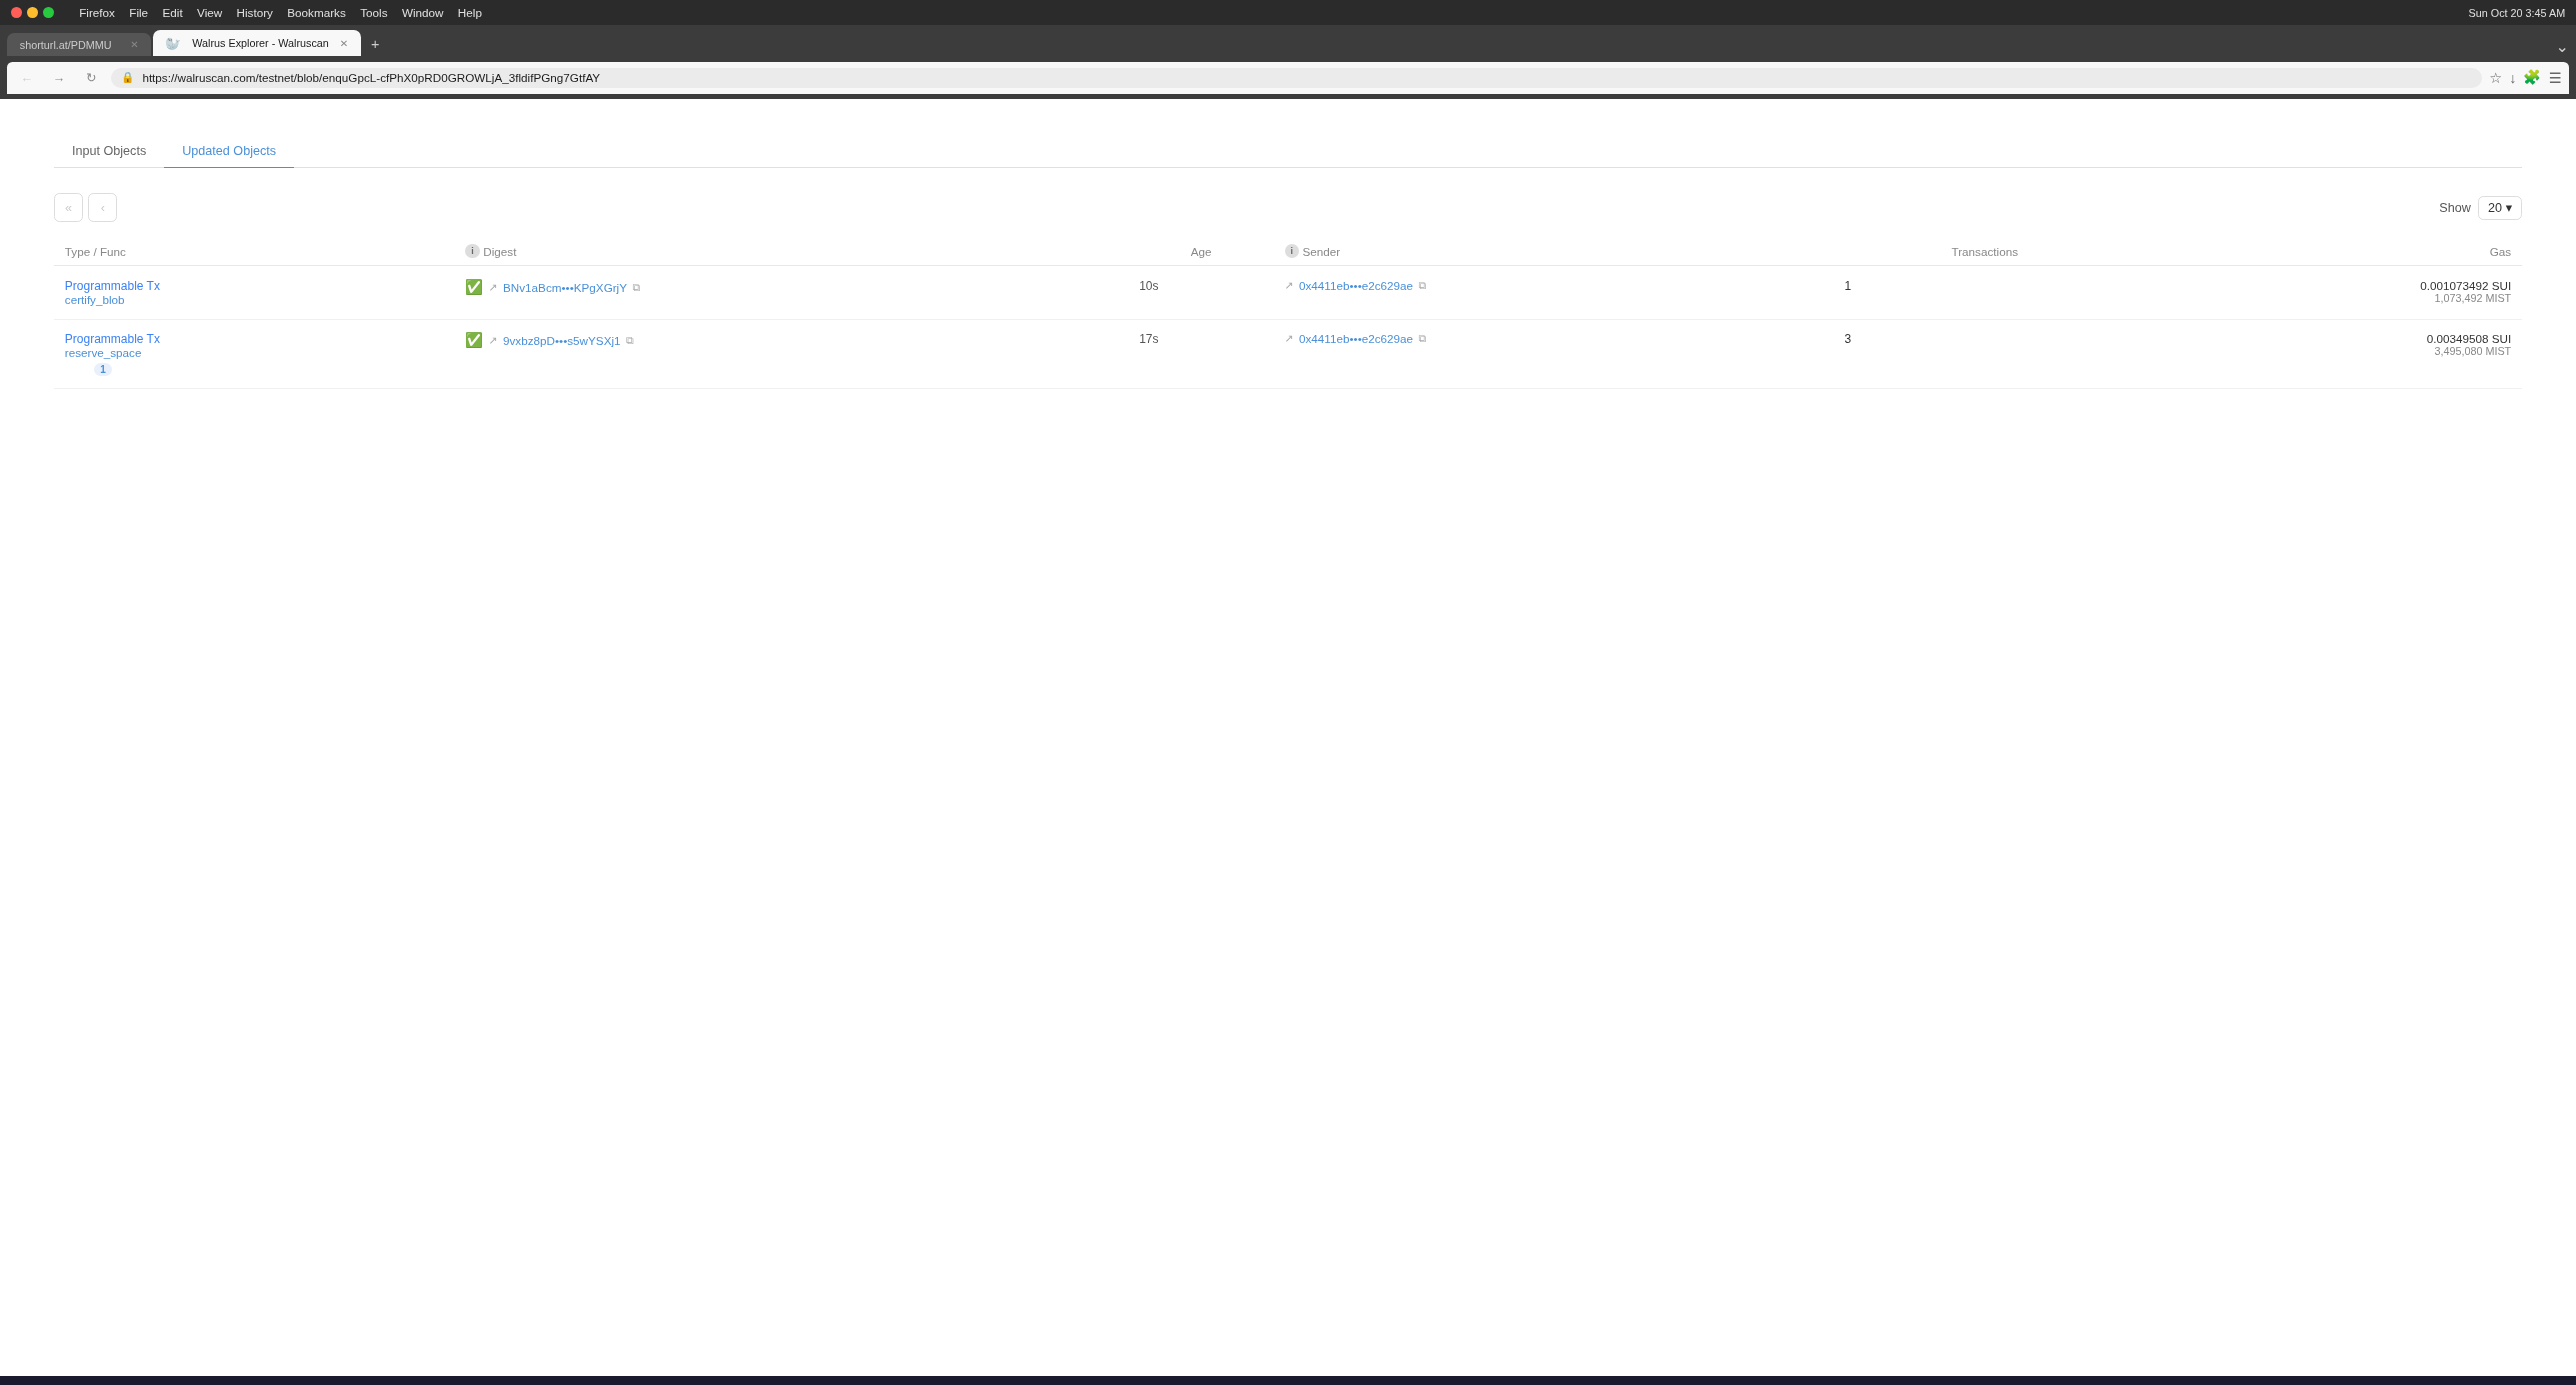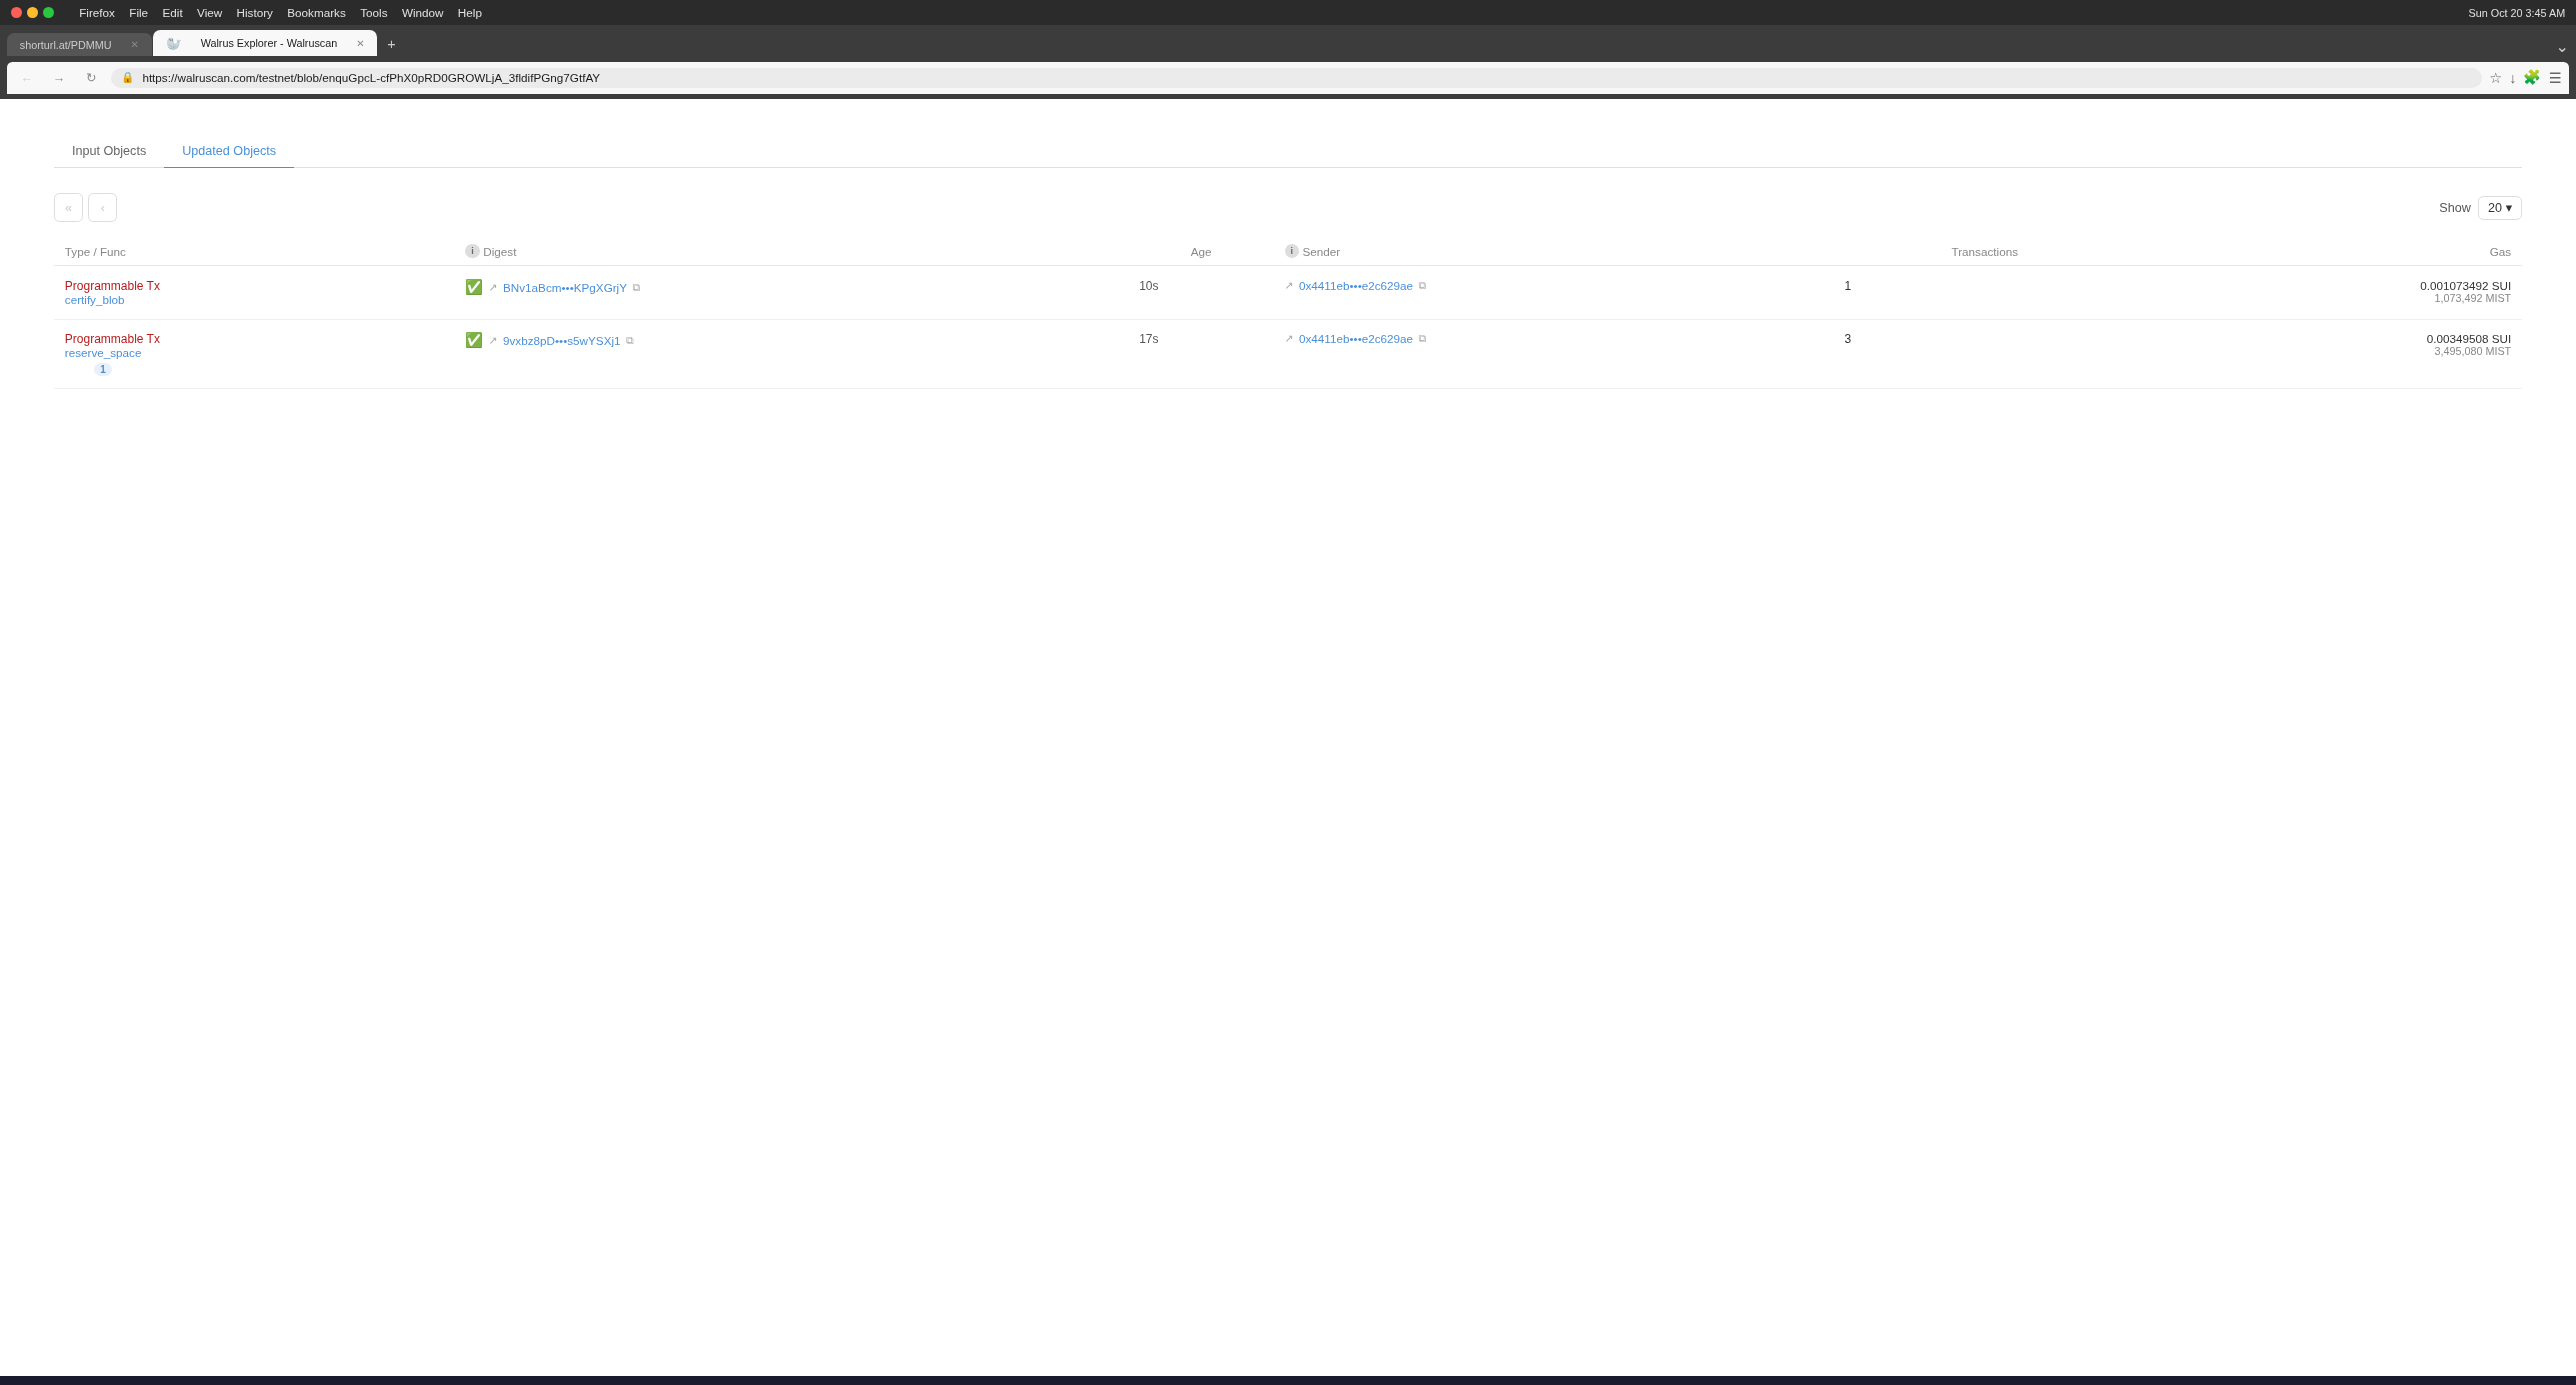--- a/index.html
+++ b/index.html
@@ -54,21 +54,21 @@
       margin-bottom: 5.4px;
     }
     .tab {
       background: #555;
       color: #ccc;
       padding: 5.4px 12.6px;
       border-radius: 7.2px 7.2px 0 0;
       font-size: 10.8px;
       display: flex;
       align-items: center;
-      gap: 19px;
+      gap: 11px;
       cursor: pointer;
       min-width: 144px;
     }
     .tab.active {
       background: #f8f8f8;
       color: #1a1a1a;
     }
     .tab-close { font-size: 10px; color: #888; margin-left: auto; }
     .tab-new { 
       background: transparent; 
@@ -207,21 +207,21 @@
       border-bottom: 0.9px solid #e8e8e8;
     }
     .data-table th.right { text-align: right; }
     .data-table td {
       padding: 12.6px 10.8px;
       vertical-align: top;
       border-bottom: 0.9px solid #f0f0f0;
       font-size: 12px;
     }
     .type-cell .type-label {
-      color: #b91c1c;
+      color: #3b82f6;
       font-weight: 500;
       font-size: 12px;
     }
     .type-cell .func-label {
       color: #4a90d9;
       font-size: 11.7px;
       cursor: pointer;
     }
     .func-badge {
       display: inline-flex;

